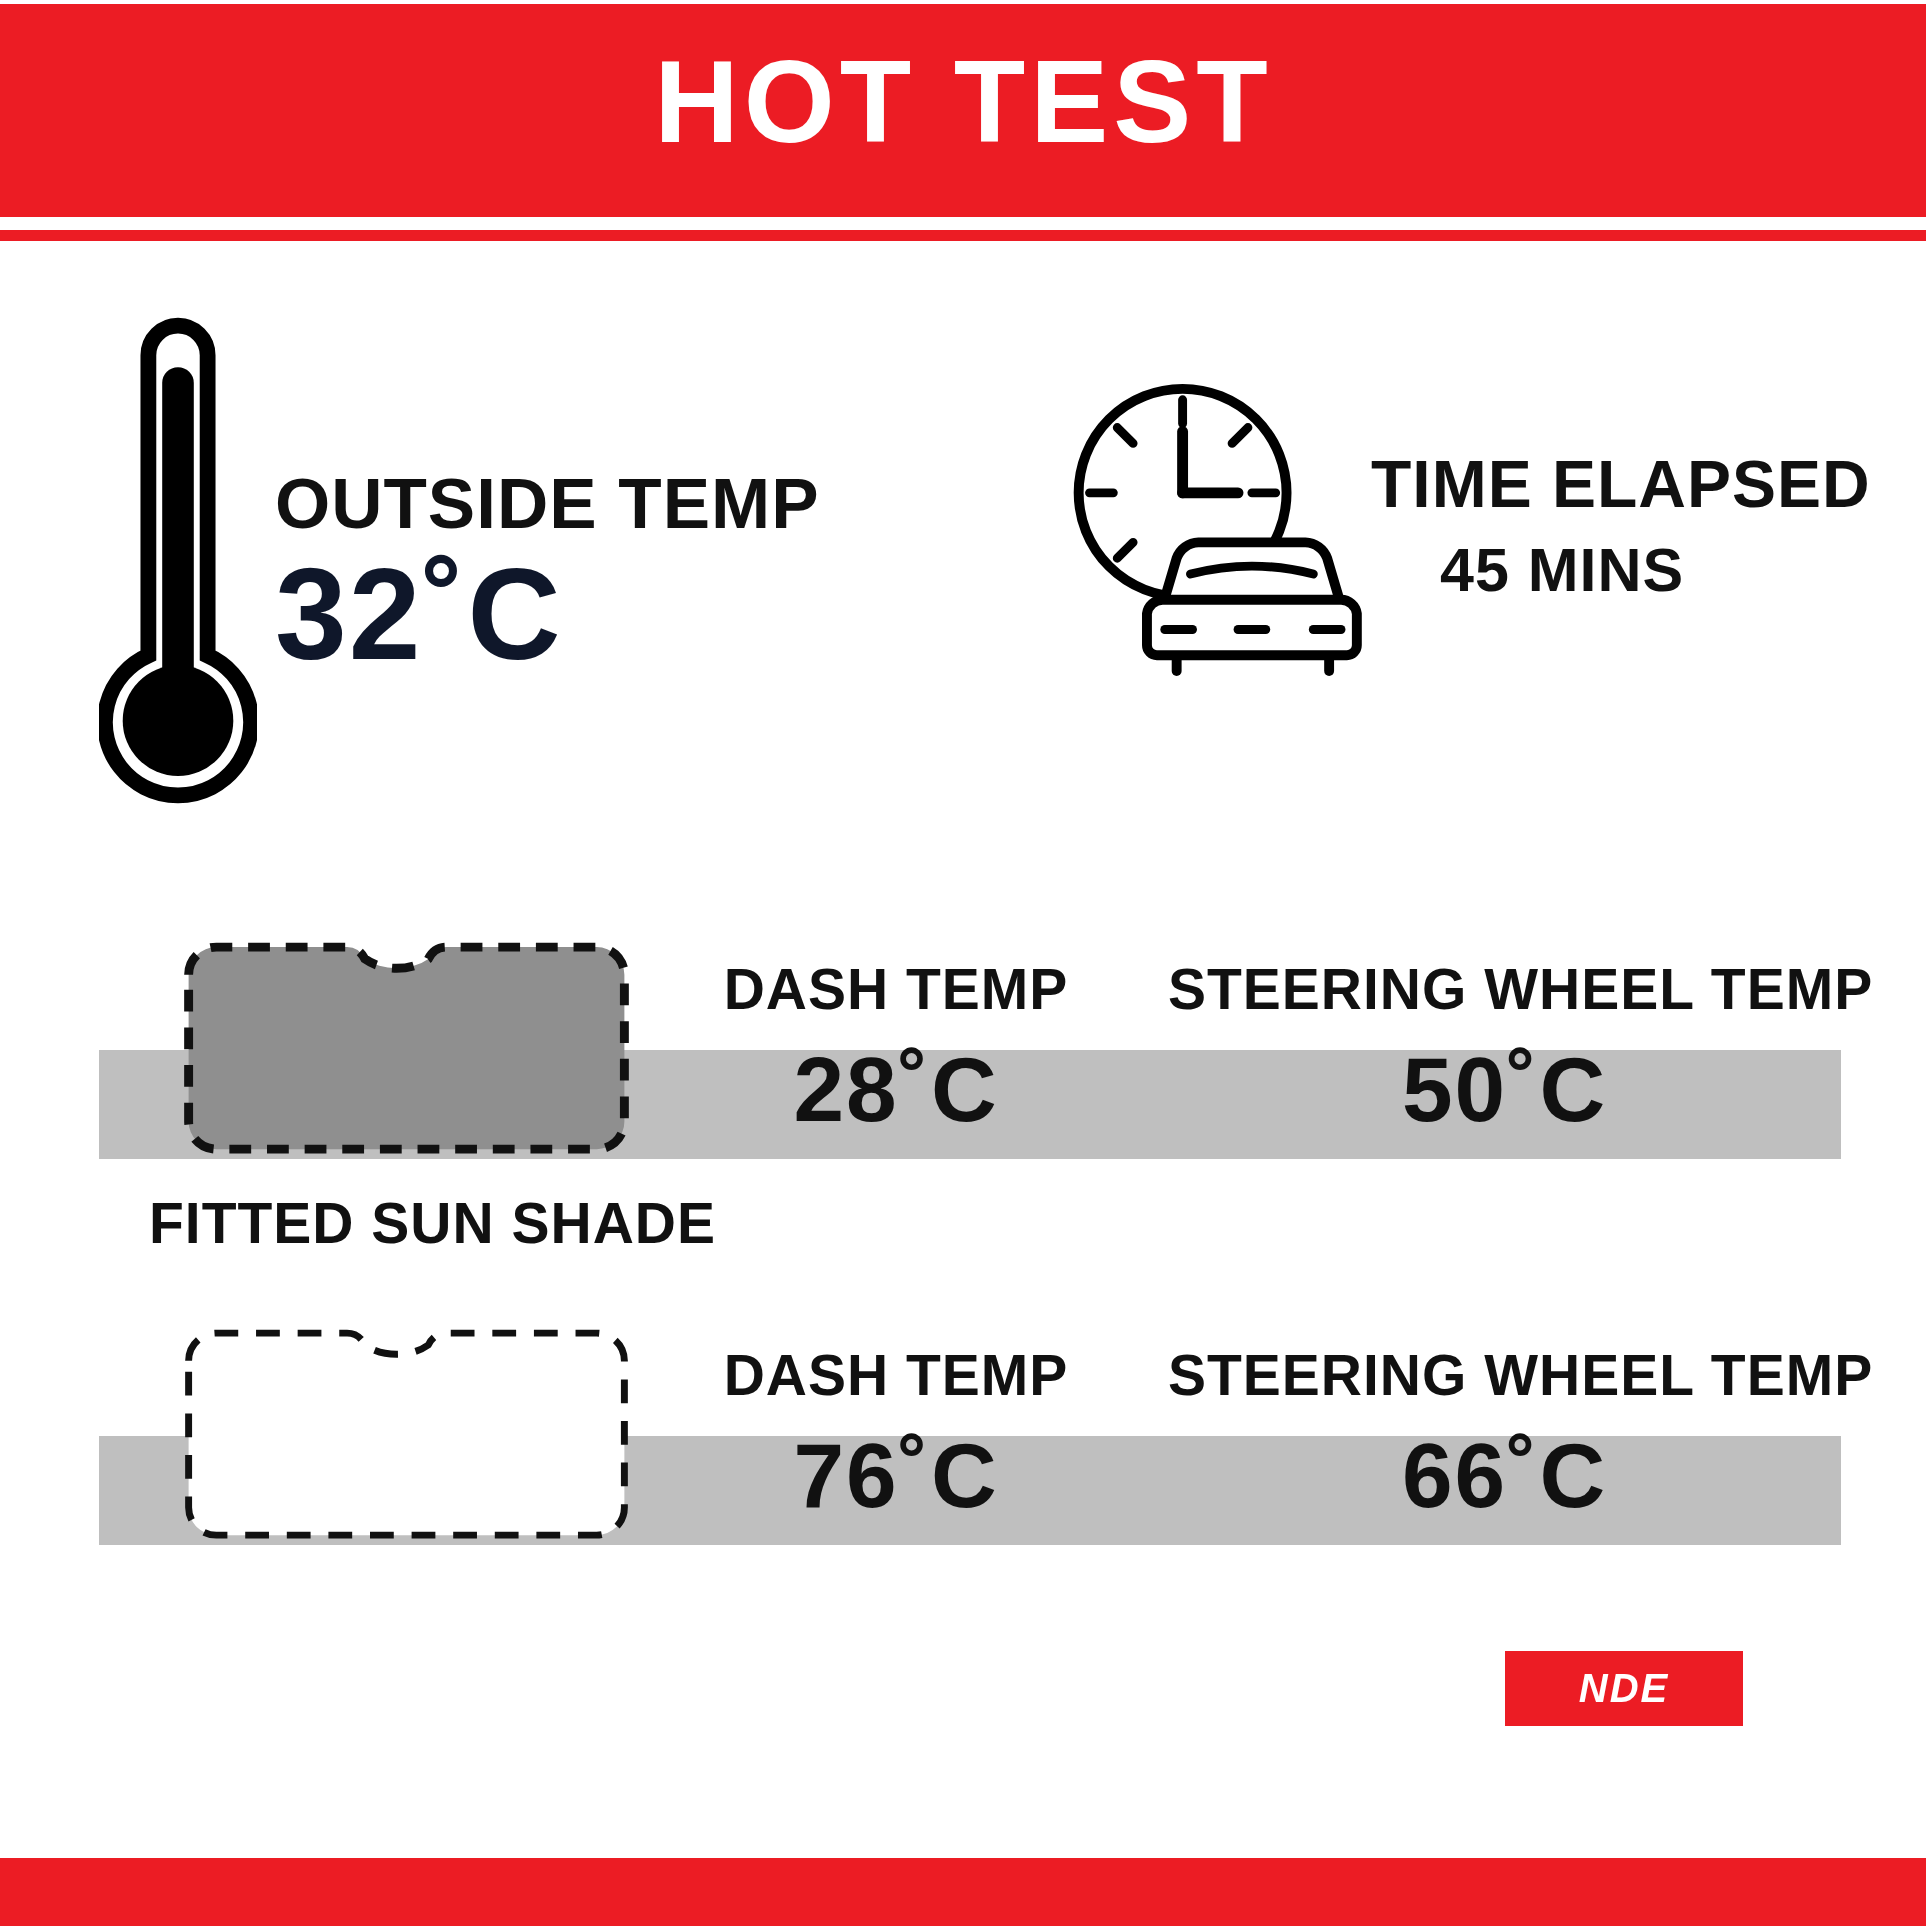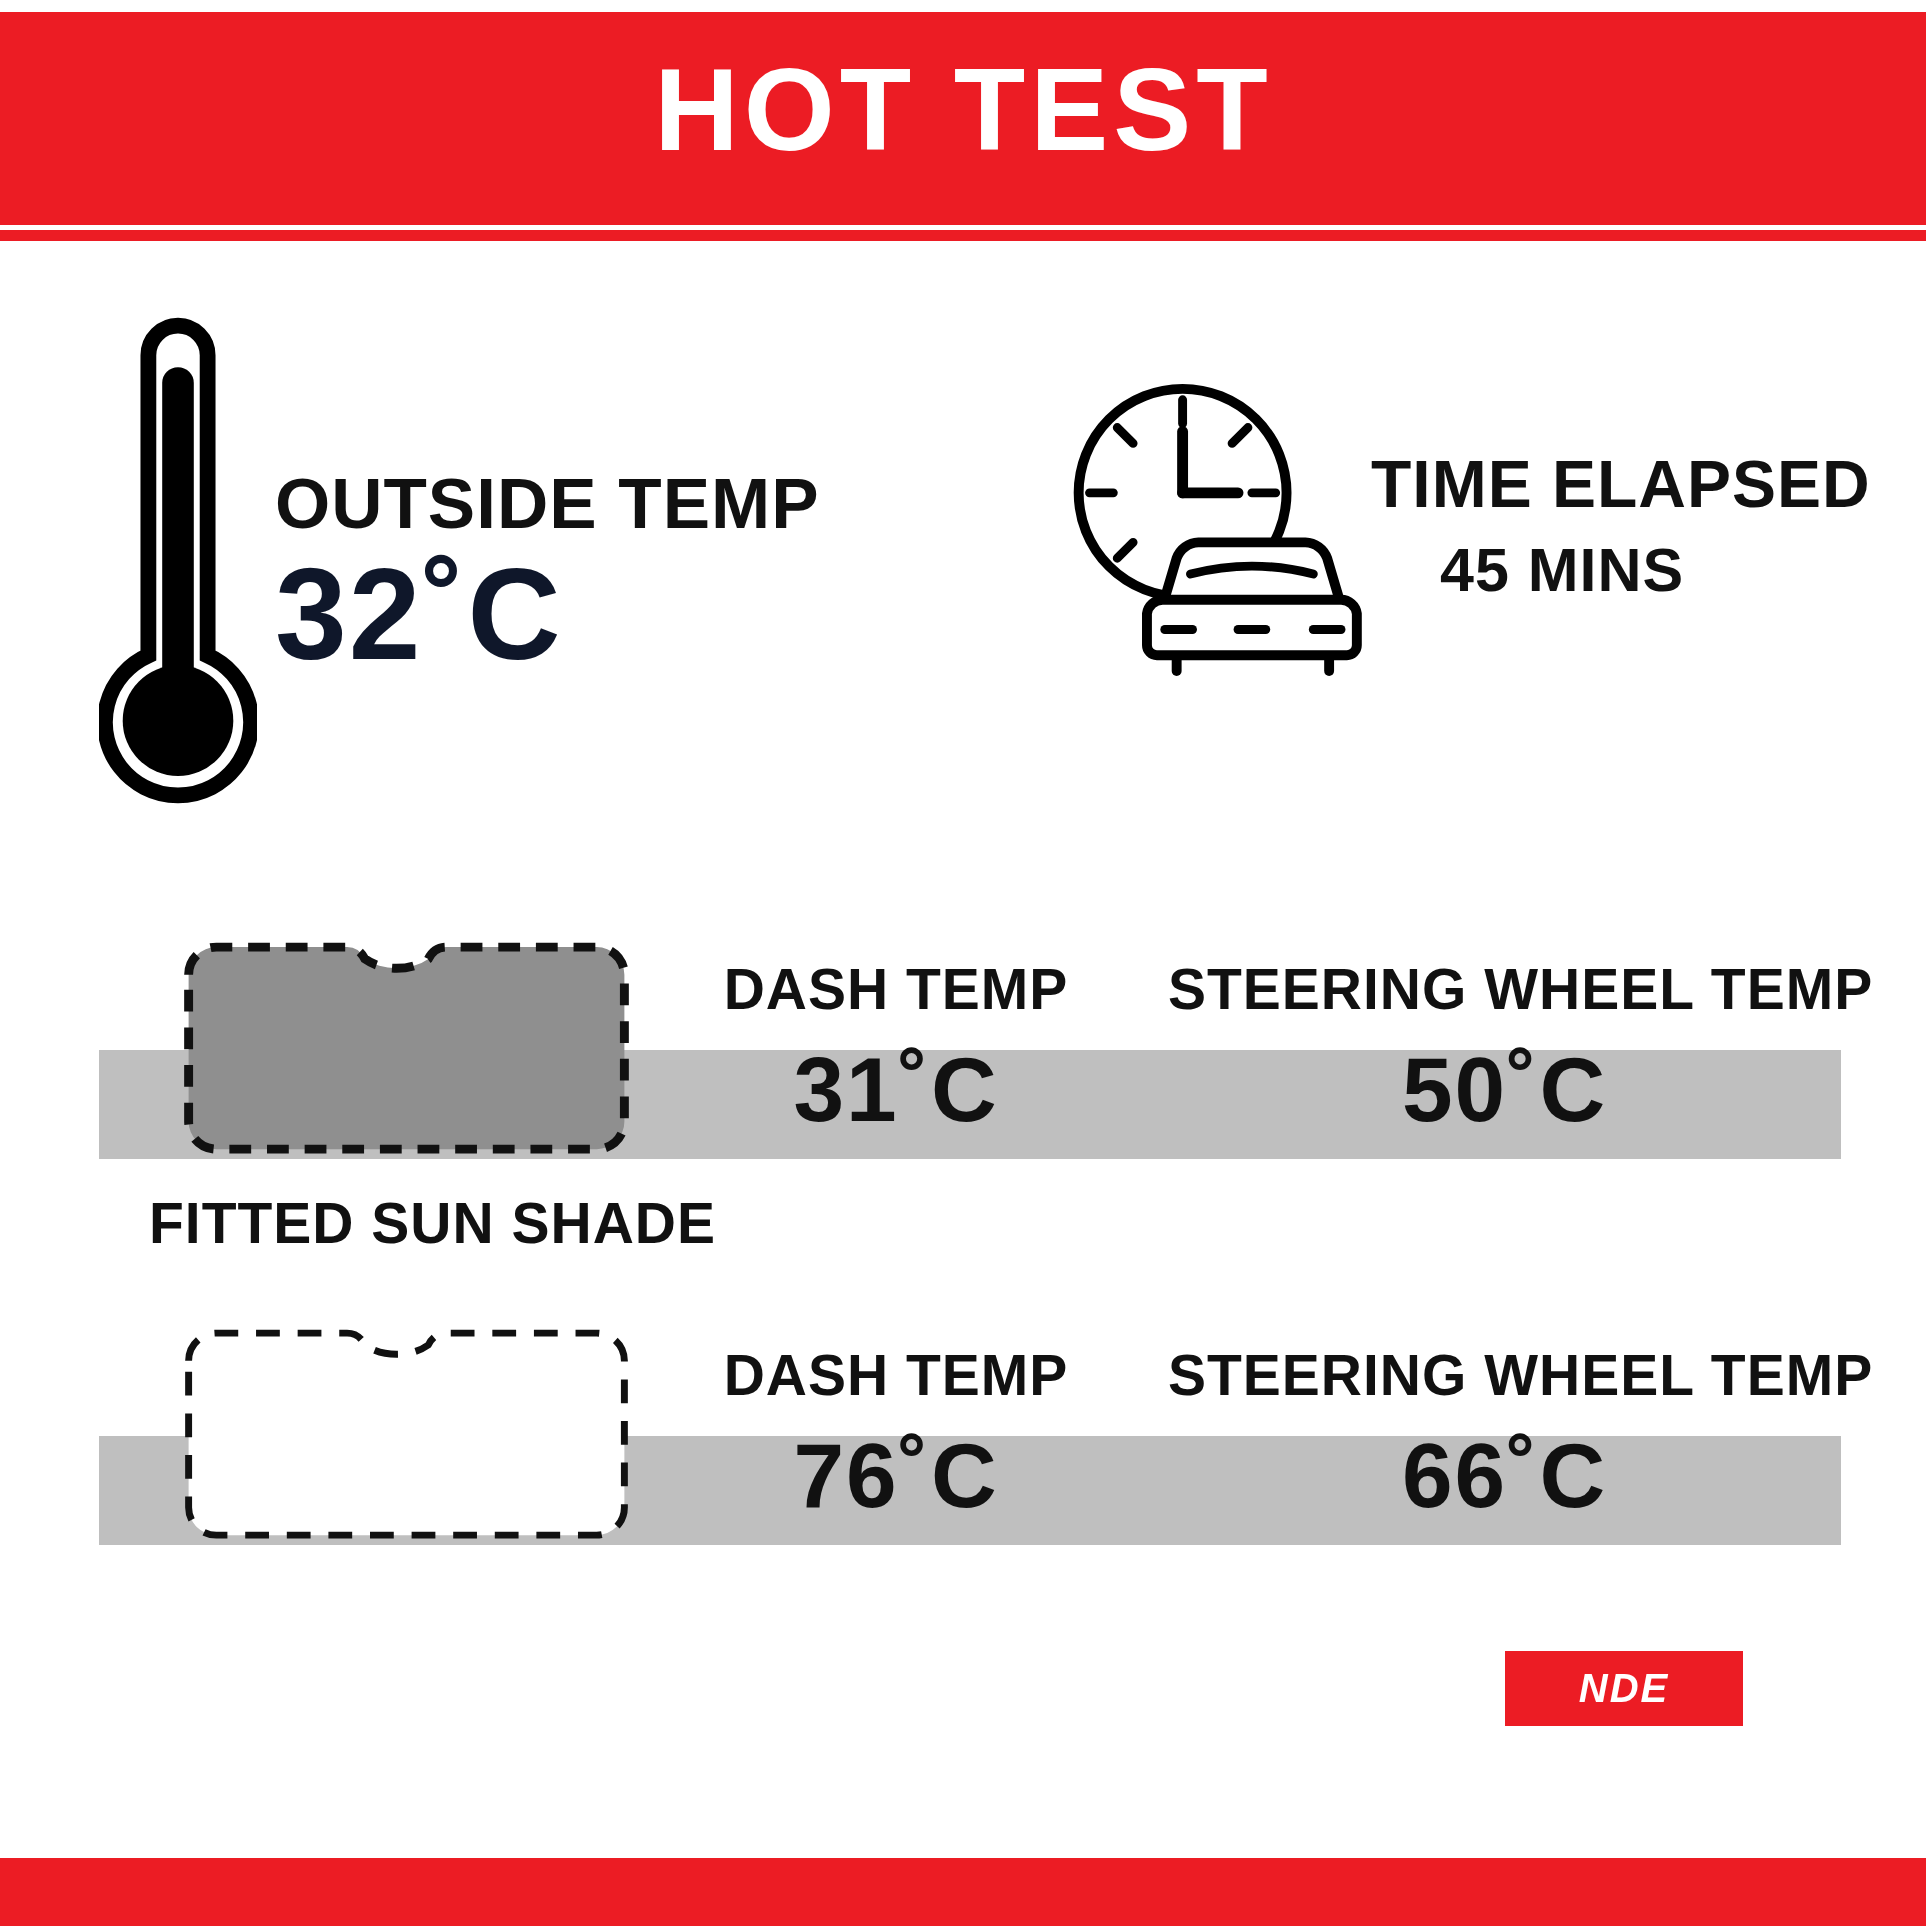--- a/index.html
+++ b/index.html
@@ -11,21 +11,21 @@
     width: 1927px;
     height: 1927px;
     font-family: "Liberation Sans", sans-serif;
     position: relative;
     overflow: hidden;
   }
 
   
   .header-bar {
     position: absolute;
-    top: 12px;
+    top: 4px;
     left: 0;
     width: 1927px;
     height: 213px;
     background: #ec1c24;
     display: flex;
     align-items: center;
     justify-content: center;
   }
   .header-title {
     color: #ffffff;
@@ -250,21 +250,21 @@
 
   <div class="shade-graphic">
     <svg width="515" height="238" viewBox="0 0 520 240">
       <path d="M40 34 a28 28 0 0 1 28 -28 L200 6 q12 0 18 12 a44 30 0 0 0 64 0 q6 -12 18 -12 L452 6 a28 28 0 0 1 28 28 L480 182 a28 28 0 0 1 -28 28 L68 210 a28 28 0 0 1 -28 -28 Z" fill="#8f8f8f" stroke="#111111" stroke-width="9" stroke-dasharray="22 16"></path>
     </svg>
   </div>
   <div class="shade-caption">FITTED SUN SHADE</div>
 
   <div class="metric metric-dash">
     <div class="metric-label">DASH TEMP</div>
-    <div class="metric-value">31˚C</div>
+    <div class="metric-value">28˚C</div>
   </div>
 
   <div class="metric metric-wheel">
     <div class="metric-label">STEERING WHEEL TEMP</div>
     <div class="metric-value">50˚C</div>
   </div>
 </div>
 
 <div class="row row-2">
   <div class="grey-band"></div>

